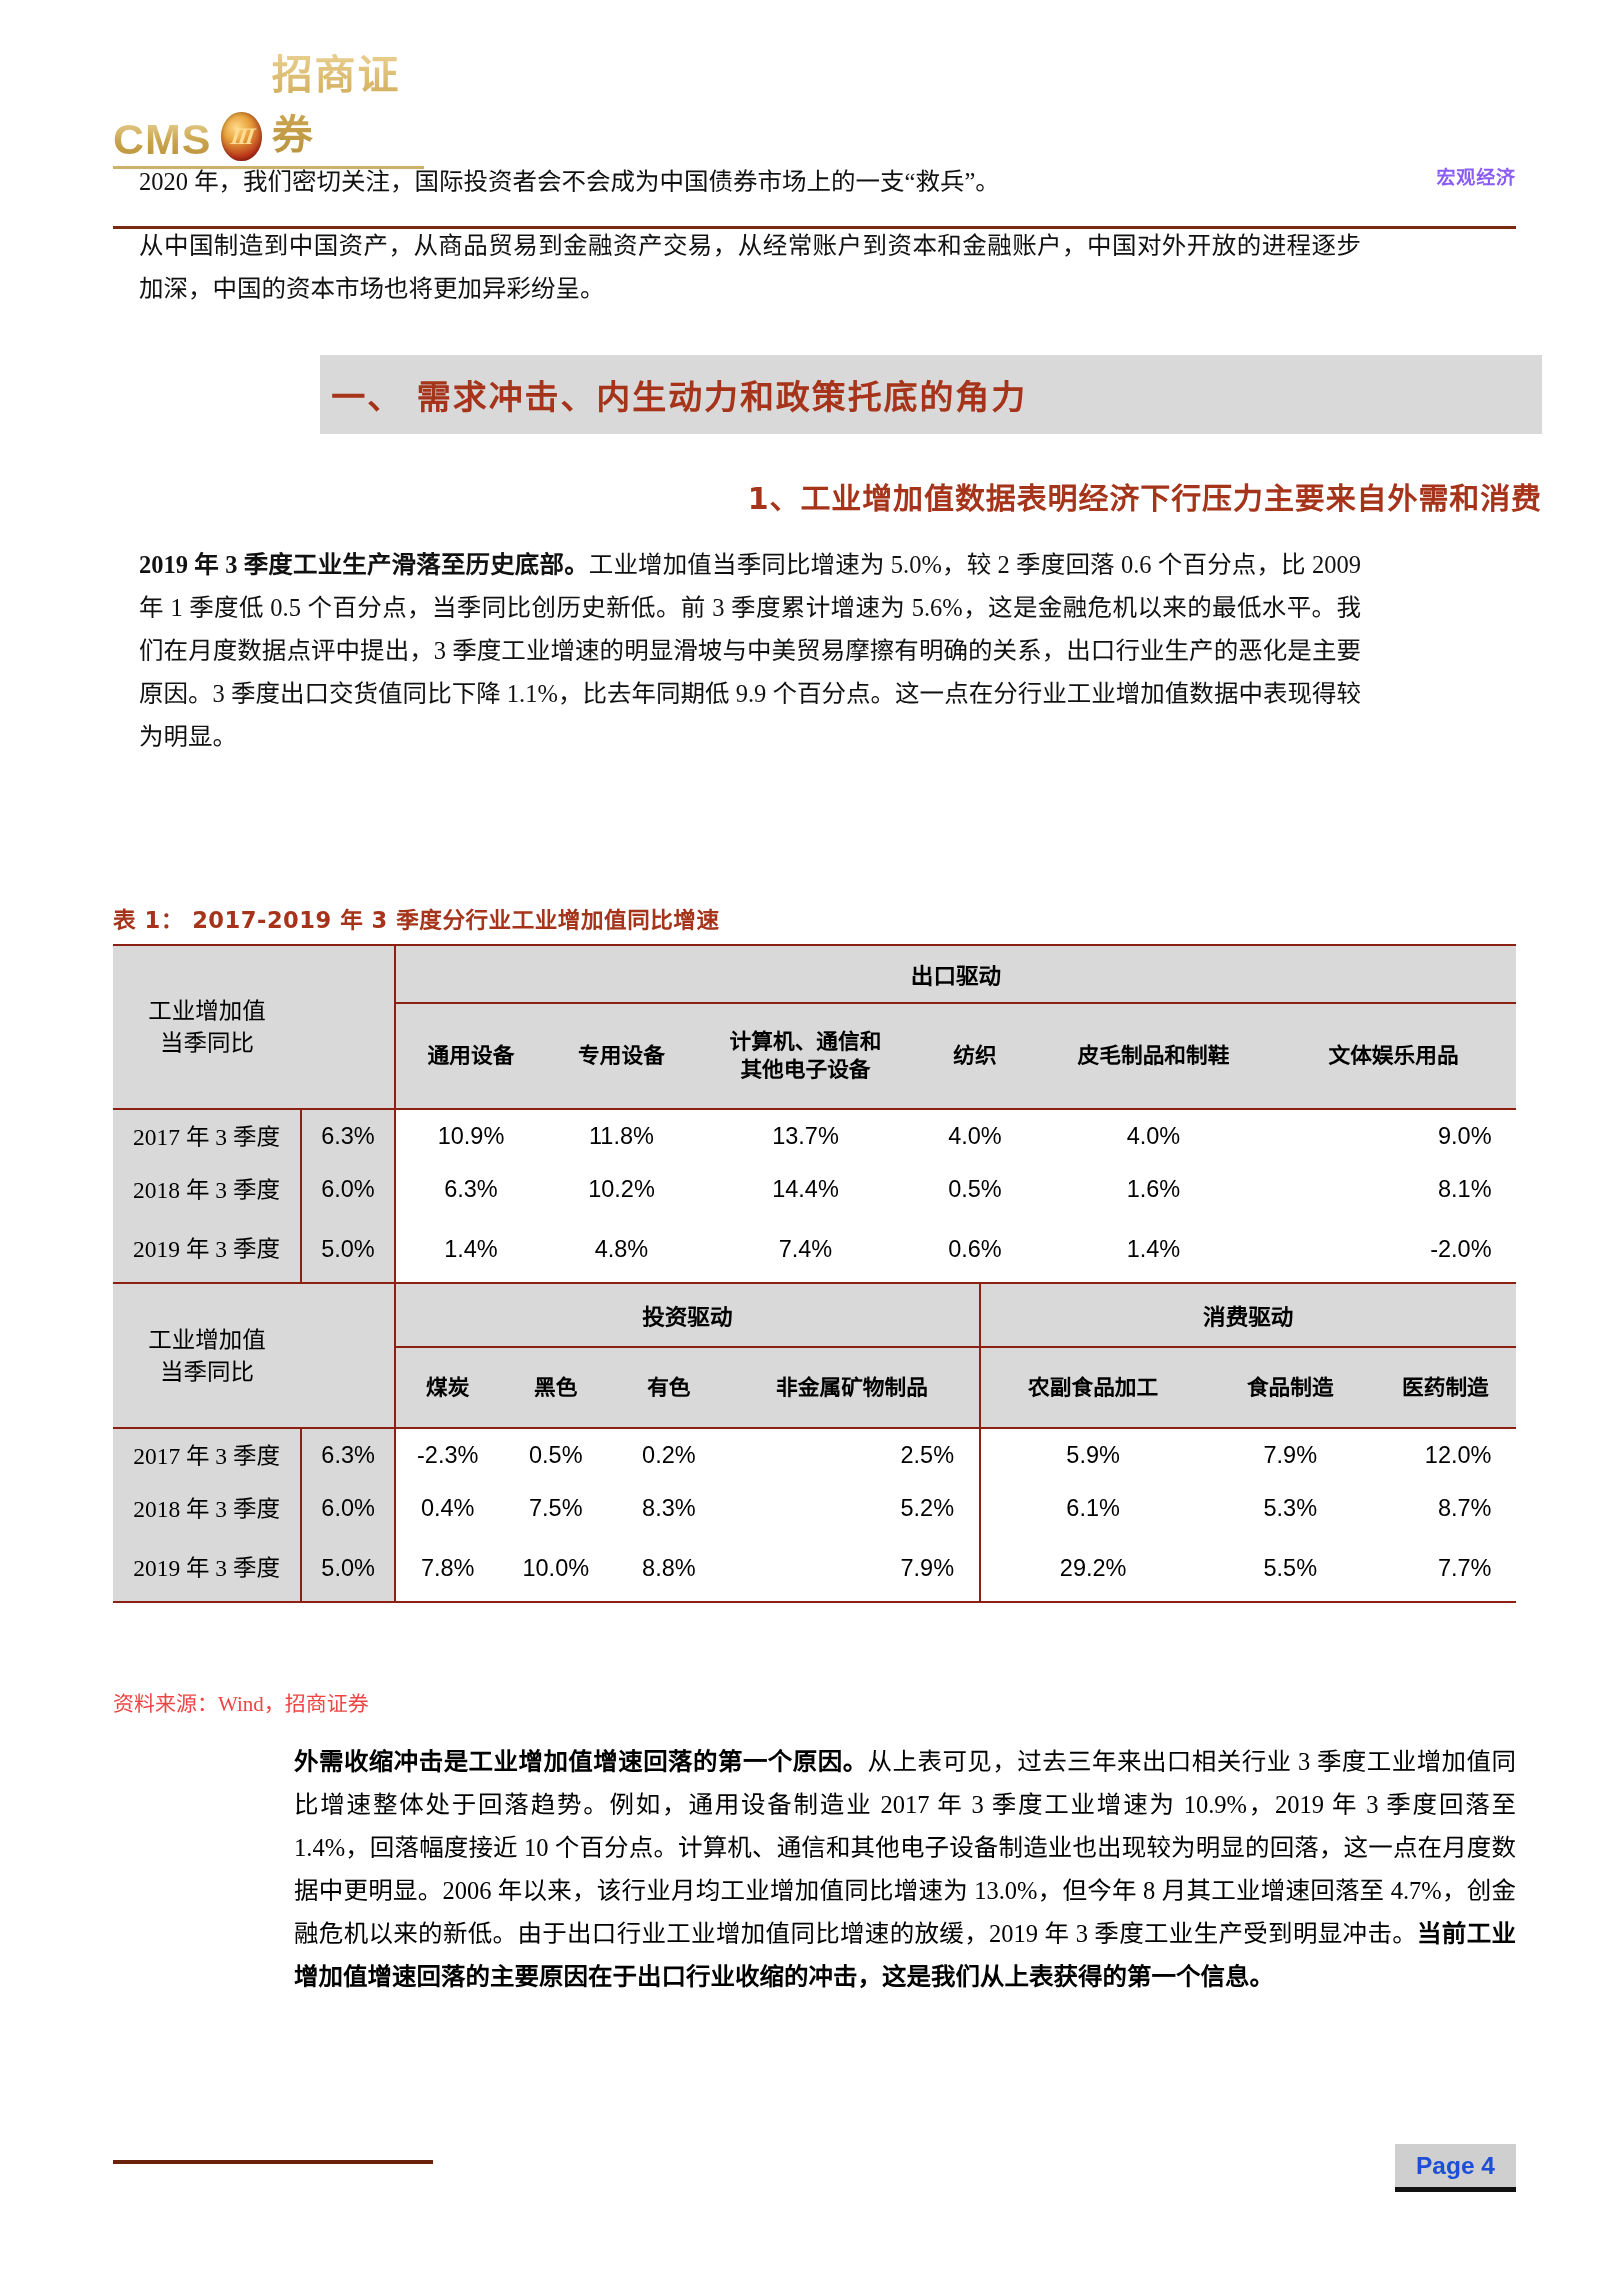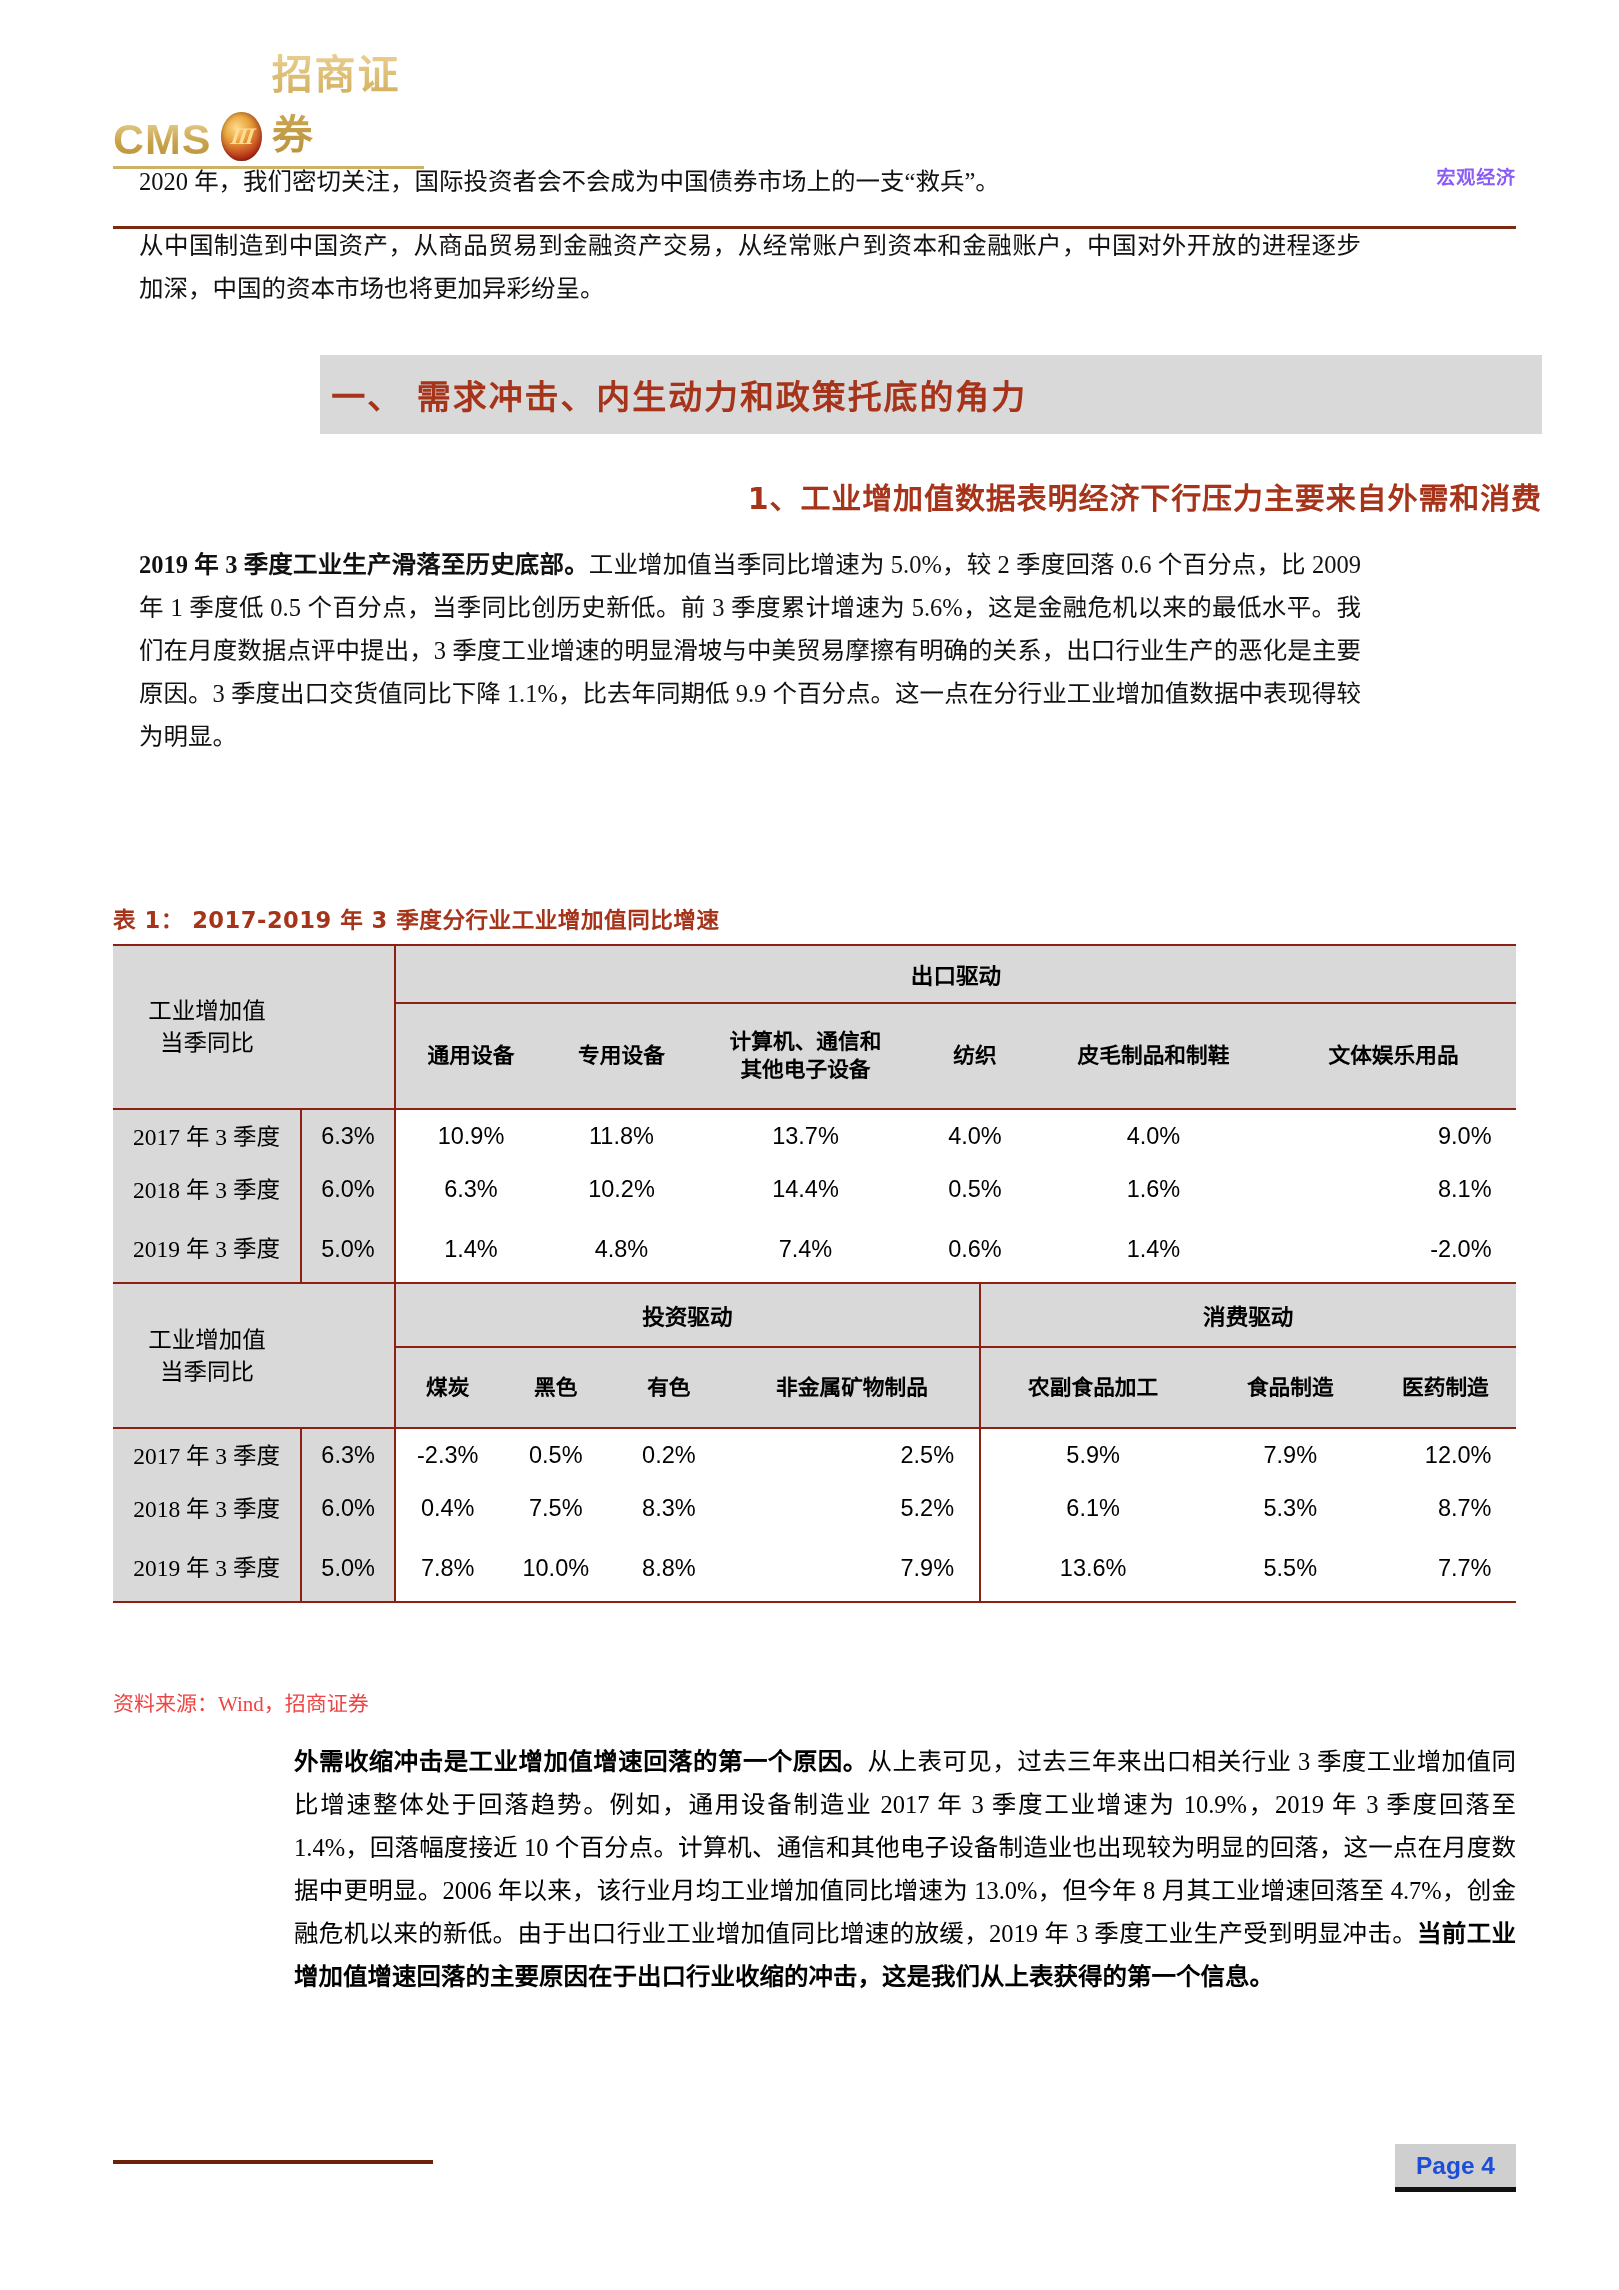--- a/index.html
+++ b/index.html
@@ -459,21 +459,21 @@
         <td class="rgt num">8.7%</td>
       </tr>
 
       <tr>
         <td class="sh bb ctr label-zh" style="height:66px;">2019 年 3 季度</td>
         <td class="sh bb bl ctr num">5.0%</td>
         <td class="bb bl ctr num">7.8%</td>
         <td class="bb ctr num">10.0%</td>
         <td class="bb ctr num">8.8%</td>
         <td class="bb rgt num">7.9%</td>
-        <td class="bb bl ctr num">13.6%</td>
+        <td class="bb bl ctr num">29.2%</td>
         <td class="bb ctr num">5.5%</td>
         <td class="bb rgt num">7.7%</td>
       </tr>
     </tbody>
       </table>
   </div>
 
   <div class="src-note">资料来源：Wind，招商证券</div>
 
   <div class="lower">

